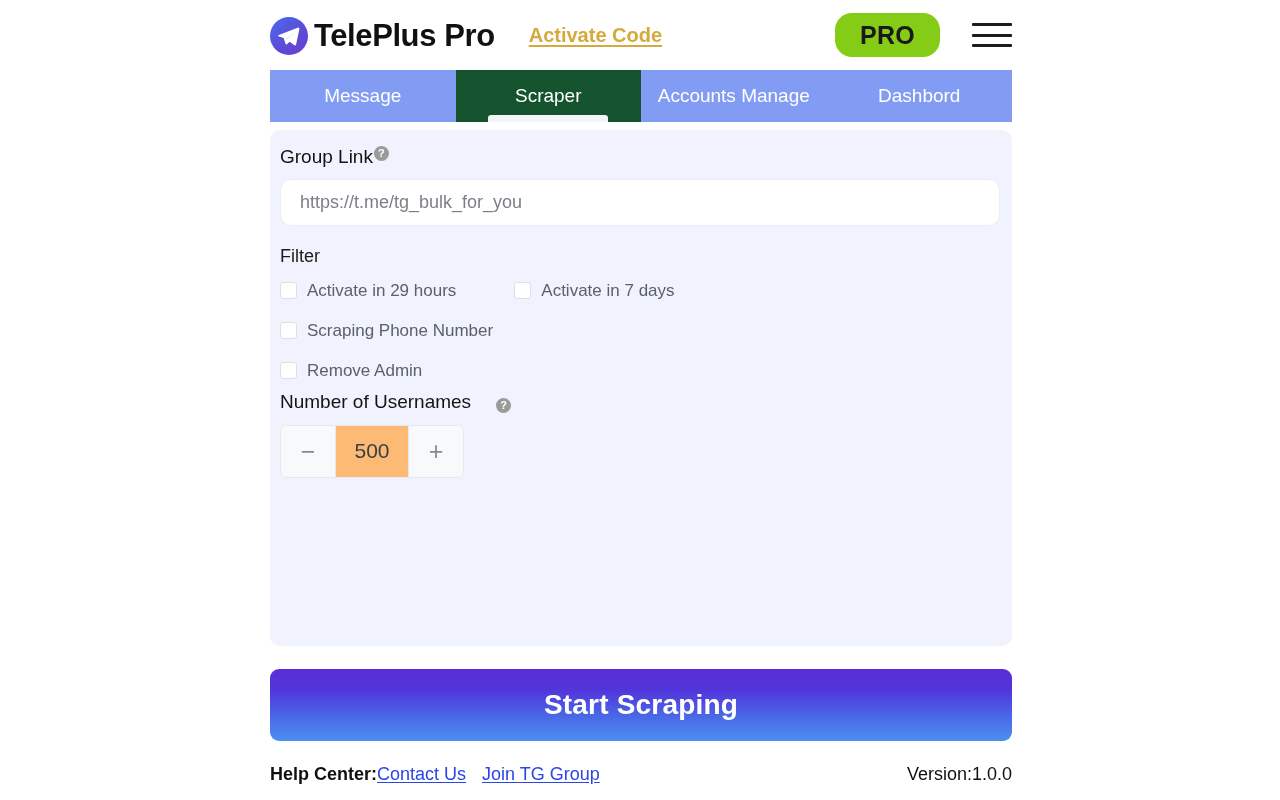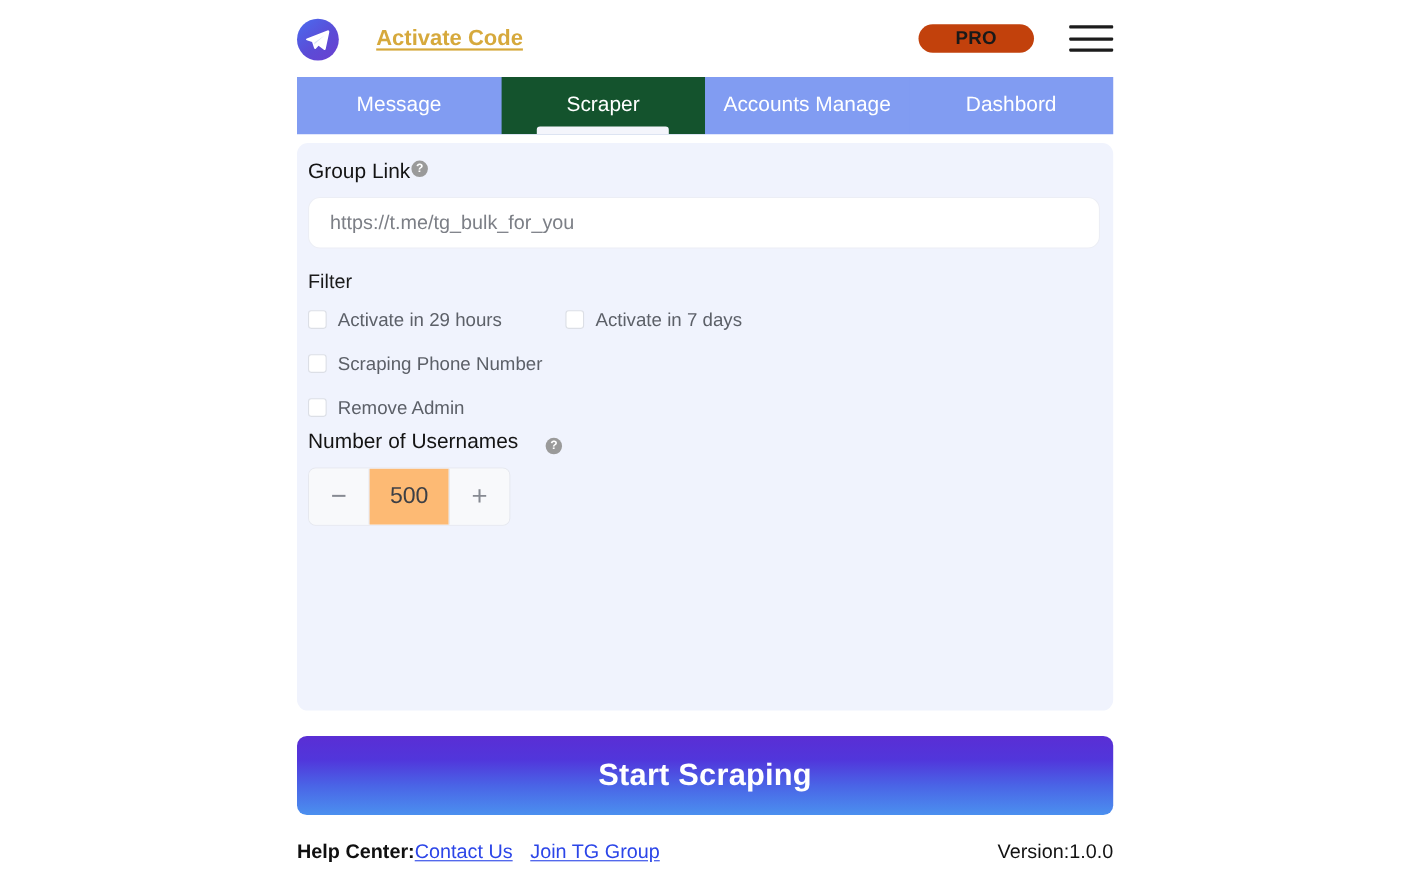--- a/index.html
+++ b/index.html
@@ -73,25 +73,25 @@
 
   .header-right {
     margin-left: auto;
     display: flex;
     align-items: center;
     gap: 32px;
   }
 
   .pro-badge {
     width: 105px;
-    height: 26px;
+    height: 44px;
     border-radius: 17px;
-    background: #c2410c;
+    background: #84cc16;
     color: #191919;
-    font-size: 17px;
+    font-size: 25px;
     font-weight: bold;
     display: flex;
     align-items: center;
     justify-content: center;
     cursor: pointer;
     letter-spacing: 0.3px;
   }
 
   .hamburger {
     width: 40px;
@@ -343,20 +343,21 @@
 <div class="app">
 
   <div class="header">
     <div class="brand">
       <div class="logo-circle">
         <svg width="24" height="24" viewBox="0 0 24 24" aria-hidden="true">
           <path d="M21.2 3.6 1.9 11.1c-1 .4-1 1.2 0 1.5l4.8 1.5 1.8 5.6c.2.6.4.8.9.8.4 0 .6-.2.9-.5l2.3-2.3 4.8 3.6c.9.5 1.5.2 1.7-.8l3.2-15c.3-1.2-.4-1.8-1.1-1.9z" fill="#ffffff"></path>
           <path d="M9.1 14.4 18 8.2 8.4 16.6z" fill="#d6e2f5"></path>
         </svg>
       </div>
+      <div class="brand-title">TelePlus Pro</div>
       <div class="activate-link">Activate Code</div>
     </div>
 
     <div class="header-right">
       <div class="pro-badge">PRO</div>
       <div class="hamburger">
         <span></span>
         <span></span>
         <span></span>
       </div>

